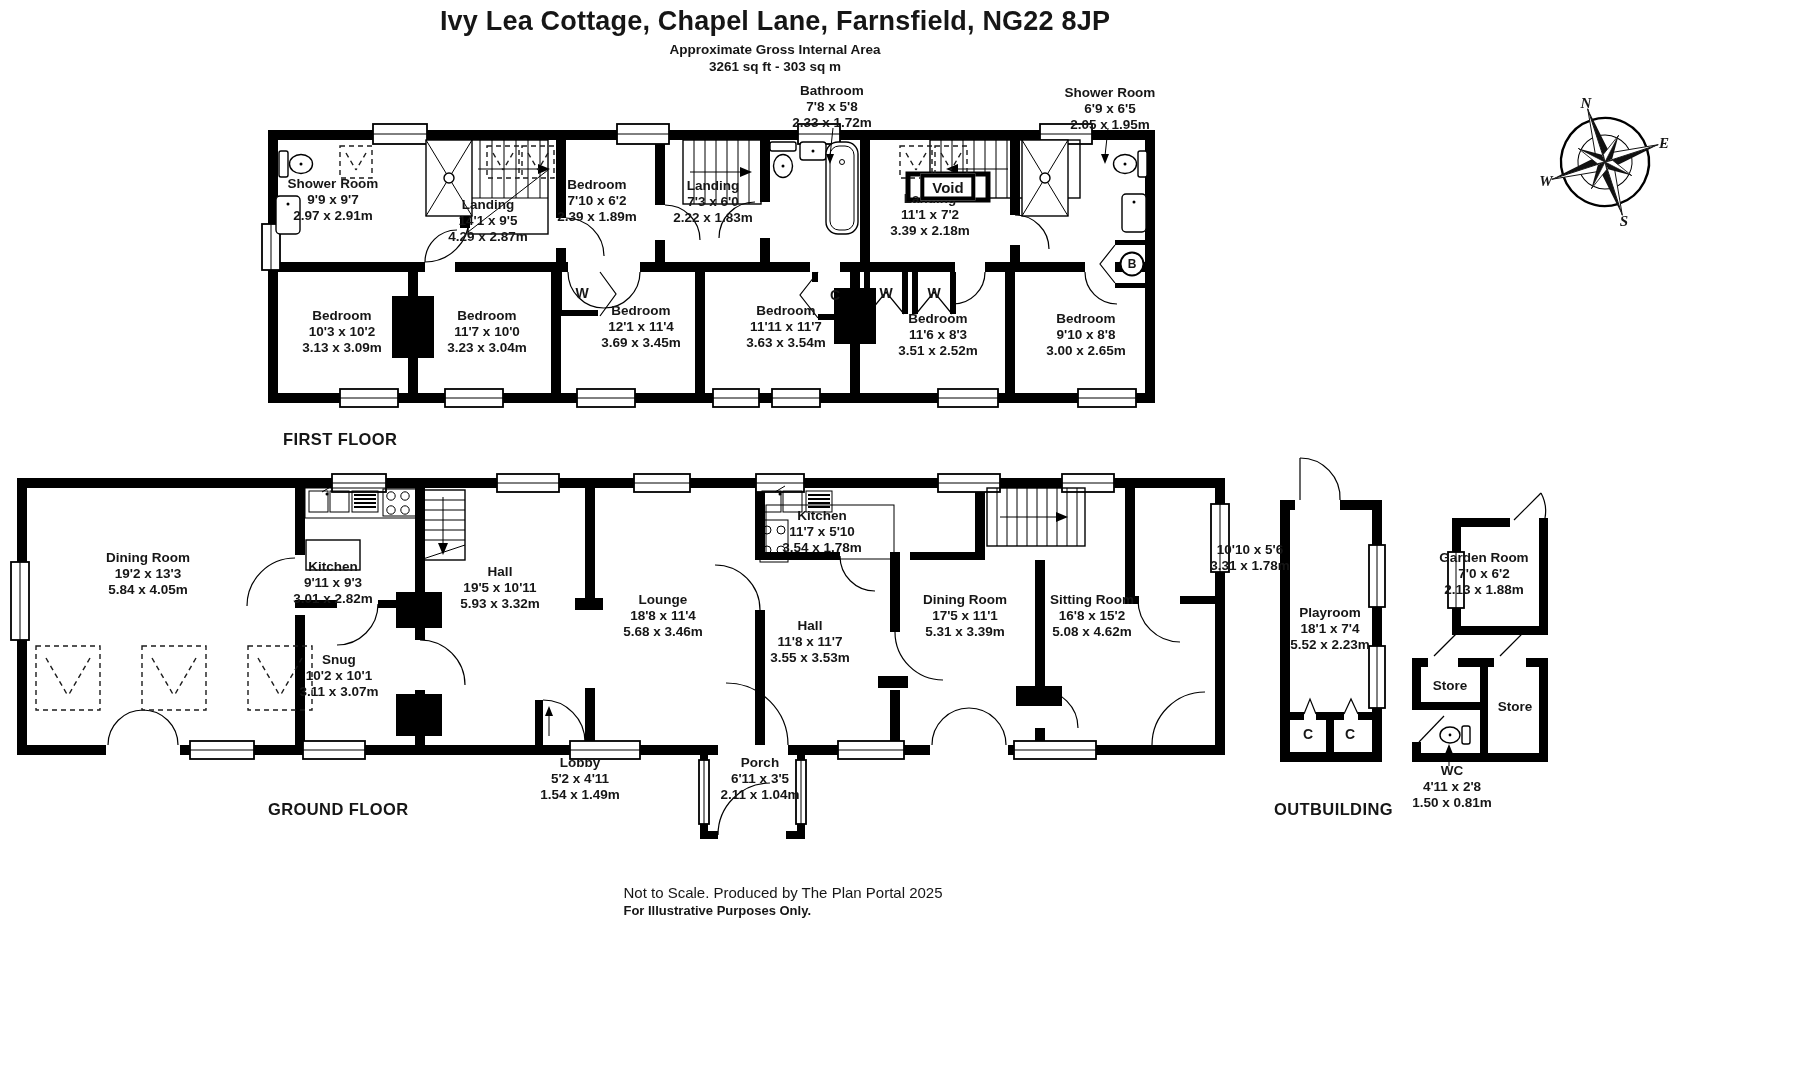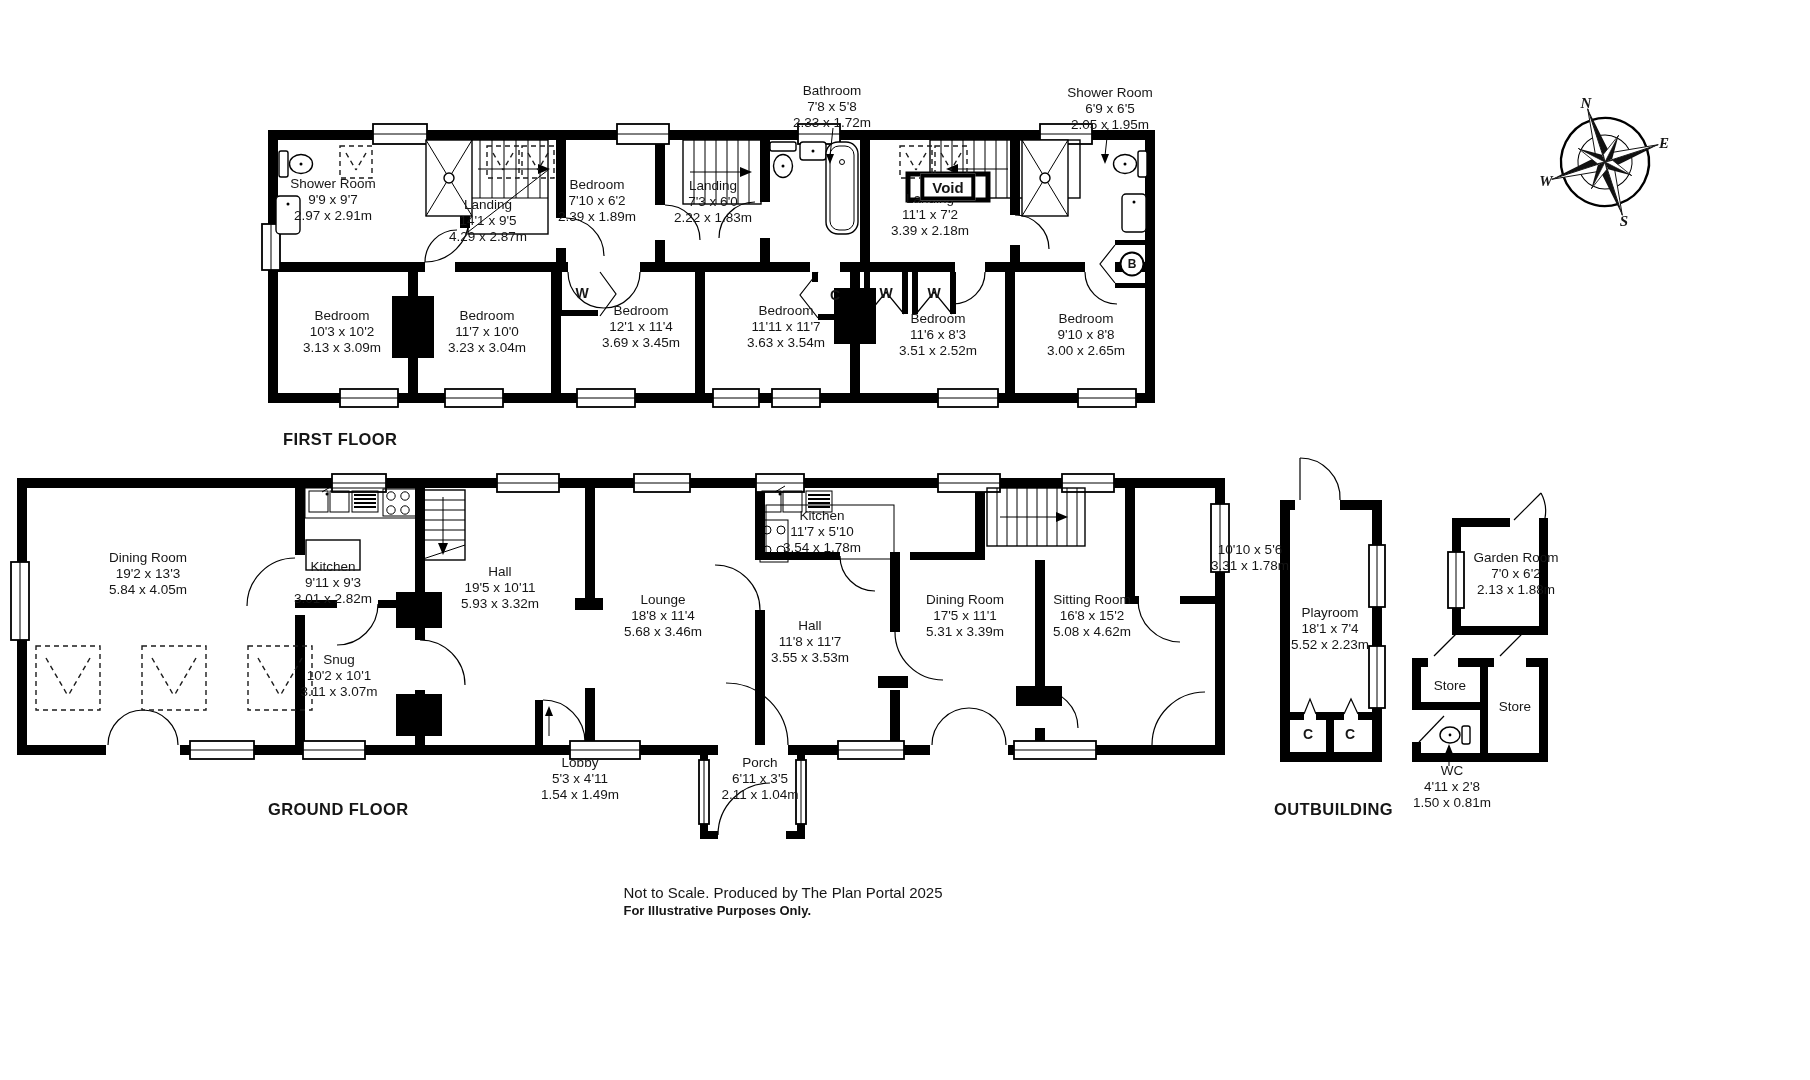--- a/index.html
+++ b/index.html
@@ -13,21 +13,21 @@
   .winline{fill:none;stroke:#000;stroke-width:1;}
   .dash{fill:none;stroke:#1c1c1c;stroke-width:1.4;stroke-dasharray:5 4;}
   .arc{fill:none;stroke:#000;stroke-width:1.2;}
   .fix{fill:#fff;stroke:#000;stroke-width:1.4;}
   .blk{fill:#000;}
   .header{position:absolute;left:775px;top:6px;transform:translateX(-50%);text-align:center;white-space:nowrap;}
   .header .title{font-size:27px;font-weight:bold;letter-spacing:0.2px;}
   .header .sub{font-size:13.5px;font-weight:bold;margin-top:5px;}
   .header .area{font-size:13.5px;font-weight:bold;margin-top:2px;}
   .room-label{position:absolute;transform:translate(-50%,-50%);text-align:center;
-              font-weight:normal;font-size:13.5px;line-height:1.18;white-space:nowrap;}
+              font-weight:bold;font-size:13.5px;line-height:1.18;white-space:nowrap;}
   .room-label span{display:block;}
   .section-label{position:absolute;font-weight:bold;font-size:16.5px;letter-spacing:0.4px;}
   .marker{position:absolute;transform:translate(-50%,-50%);font-weight:bold;font-size:14px;}
   .void-box{position:absolute;transform:translate(-50%,-50%);border:4px solid #000;background:#fff;
             padding:0 8px;font-weight:bold;font-size:15px;line-height:19px;}
   .circle-b{position:absolute;transform:translate(-50%,-50%);width:21px;height:21px;border:2px solid #000;
             border-radius:50%;font-weight:bold;font-size:12px;line-height:21px;text-align:center;background:#fff;}
   .compass-letter{position:absolute;transform:translate(-50%,-50%);
                   font-family:"Liberation Serif",serif;font-style:italic;font-weight:bold;font-size:15px;}
   .footer{position:absolute;left:783px;top:884px;transform:translateX(-50%);text-align:left;white-space:nowrap;}
@@ -391,20 +391,25 @@
             <path d="M30,0 L6,-5 L0,0 Z" fill="#fff" stroke="#111" stroke-width="0.8"></path>
           <path d="M0,30 L-5,6 L0,0 Z" fill="#111"></path>
             <path d="M0,30 L5,6 L0,0 Z" fill="#fff" stroke="#111" stroke-width="0.8"></path>
           <path d="M-30,0 L-6,-5 L0,0 Z" fill="#111"></path>
             <path d="M-30,0 L-6,5 L0,0 Z" fill="#fff" stroke="#111" stroke-width="0.8"></path>
         </g>
       </g>
     </g>
   </svg>
 
+  <div class="header">
+    <div class="title">Ivy Lea Cottage, Chapel Lane, Farnsfield, NG22 8JP</div>
+    <div class="sub">Approximate Gross Internal Area</div>
+    <div class="area">3261 sq ft - 303 sq m</div>
+  </div>
 
   <div class="room-label" style="left:333px;top:200px;">
     <span>Shower Room</span>
       <span>9'9 x 9'7</span>
       <span>2.97 x 2.91m</span>
   </div>
   <div class="room-label" style="left:488px;top:221px;">
     <span>Landing</span>
       <span>14'1 x 9'5</span>
       <span>4.29 x 2.87m</span>
@@ -509,35 +514,35 @@
     <span>Sitting Room</span>
       <span>16'8 x 15'2</span>
       <span>5.08 x 4.62m</span>
   </div>
   <div class="room-label" style="left:1250px;top:550px;margin-top:8px;">
     <span>10'10 x 5'6</span>
       <span>3.31 x 1.78m</span>
   </div>
   <div class="room-label" style="left:580px;top:779px;">
     <span>Lobby</span>
-      <span>5'3 x 4'11</span>
+      <span>5'2 x 4'11</span>
       <span>1.54 x 1.49m</span>
   </div>
   <div class="room-label" style="left:760px;top:779px;">
     <span>Porch</span>
       <span>6'11 x 3'5</span>
       <span>2.11 x 1.04m</span>
   </div>
 
   <div class="room-label" style="left:1330px;top:629px;">
     <span>Playroom</span>
       <span>18'1 x 7'4</span>
       <span>5.52 x 2.23m</span>
   </div>
-  <div class="room-label" style="left:1516px;top:574px;">
+  <div class="room-label" style="left:1484px;top:574px;">
     <span>Garden Room</span>
       <span>7'0 x 6'2</span>
       <span>2.13 x 1.88m</span>
   </div>
   <div class="room-label" style="left:1450px;top:686px;">
     <span>Store</span>
   </div>
   <div class="room-label" style="left:1515px;top:707px;">
     <span>Store</span>
   </div>

